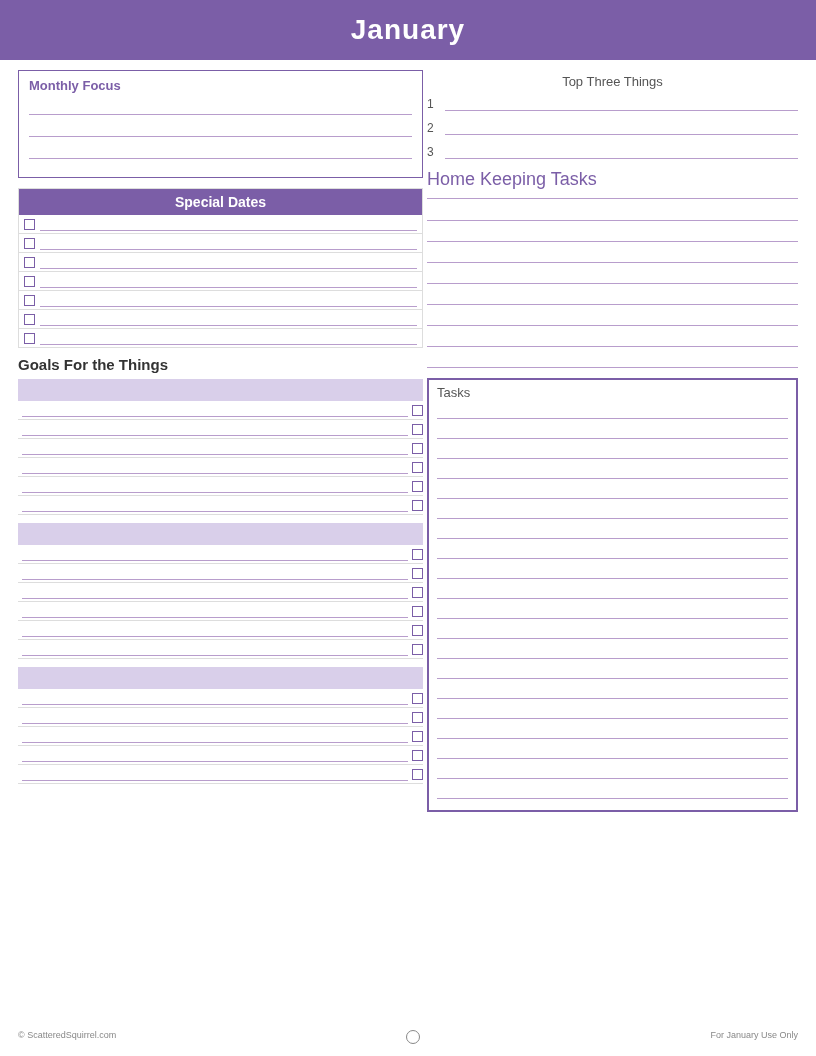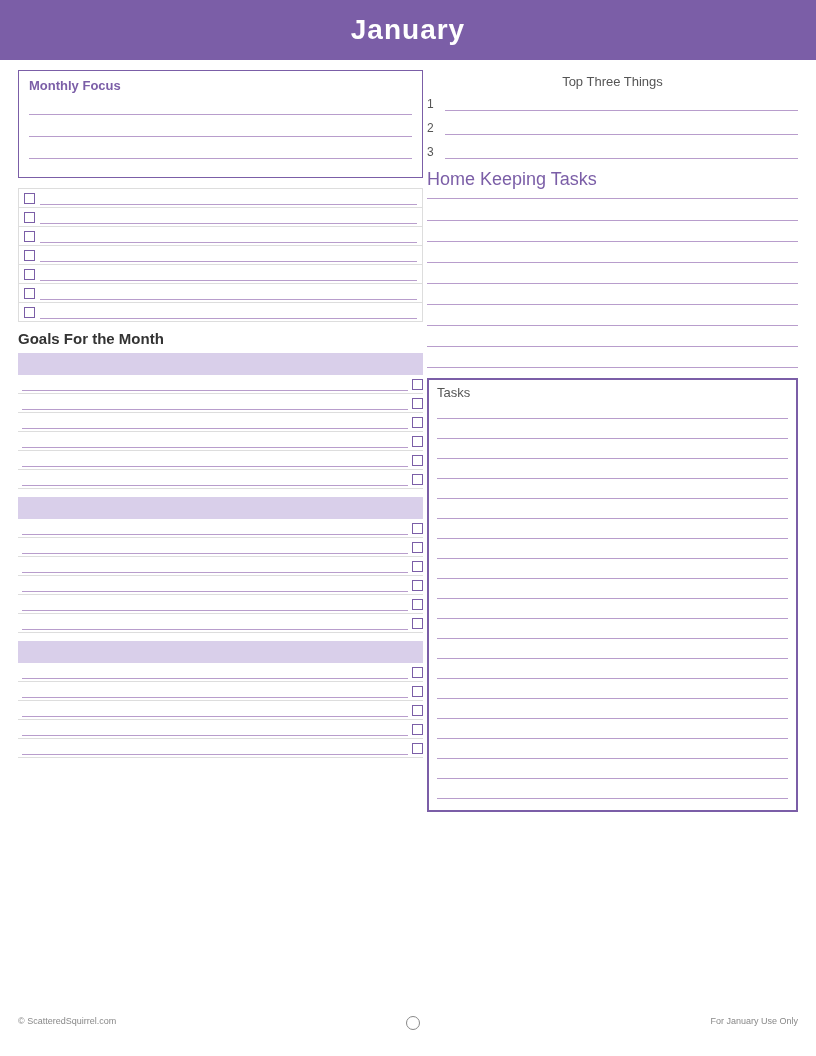--- a/index.html
+++ b/index.html
@@ -173,21 +173,21 @@
       font-weight: normal;
     }
     .notes-line {
       border-bottom: 1px solid #b89dcc;
       margin-bottom: 6px;
       height: 14px;
     }
     
     .footer {
       position: absolute;
-      bottom: 26px;
+      bottom: 12px;
       left: 0;
       right: 0;
       display: flex;
       justify-content: space-between;
       padding: 0 18px;
       font-size: 9px;
       color: #888;
     }
     .footer-circle {
       width: 14px;
@@ -218,20 +218,21 @@
     <div class="left-col">
 
       <div class="monthly-focus-box">
         <div class="monthly-focus-title">Monthly Focus</div>
         <div class="focus-line"></div>
         <div class="focus-line"></div>
         <div class="focus-line"></div>
       </div>
 
       <div class="special-dates-box">
+        <div class="special-dates-header">Special Dates</div>
         <div class="special-dates-row">
           <span class="checkbox"></span>
           <div class="dates-line"></div>
         </div>
         <div class="special-dates-row">
           <span class="checkbox"></span>
           <div class="dates-line"></div>
         </div>
         <div class="special-dates-row">
           <span class="checkbox"></span>
@@ -249,21 +250,21 @@
           <span class="checkbox"></span>
           <div class="dates-line"></div>
         </div>
         <div class="special-dates-row">
           <span class="checkbox"></span>
           <div class="dates-line"></div>
         </div>
       </div>
 
       <div class="goals-section">
-        <div class="goals-title">Goals For the Month</div>
+        <div class="goals-title">Goals For the Things</div>
 
         <div class="goals-group-header"></div>
         <div class="goals-row">
           <div class="goals-line"></div>
           <span class="checkbox"></span>
         </div>
         <div class="goals-row">
           <div class="goals-line"></div>
           <span class="checkbox"></span>
         </div>

